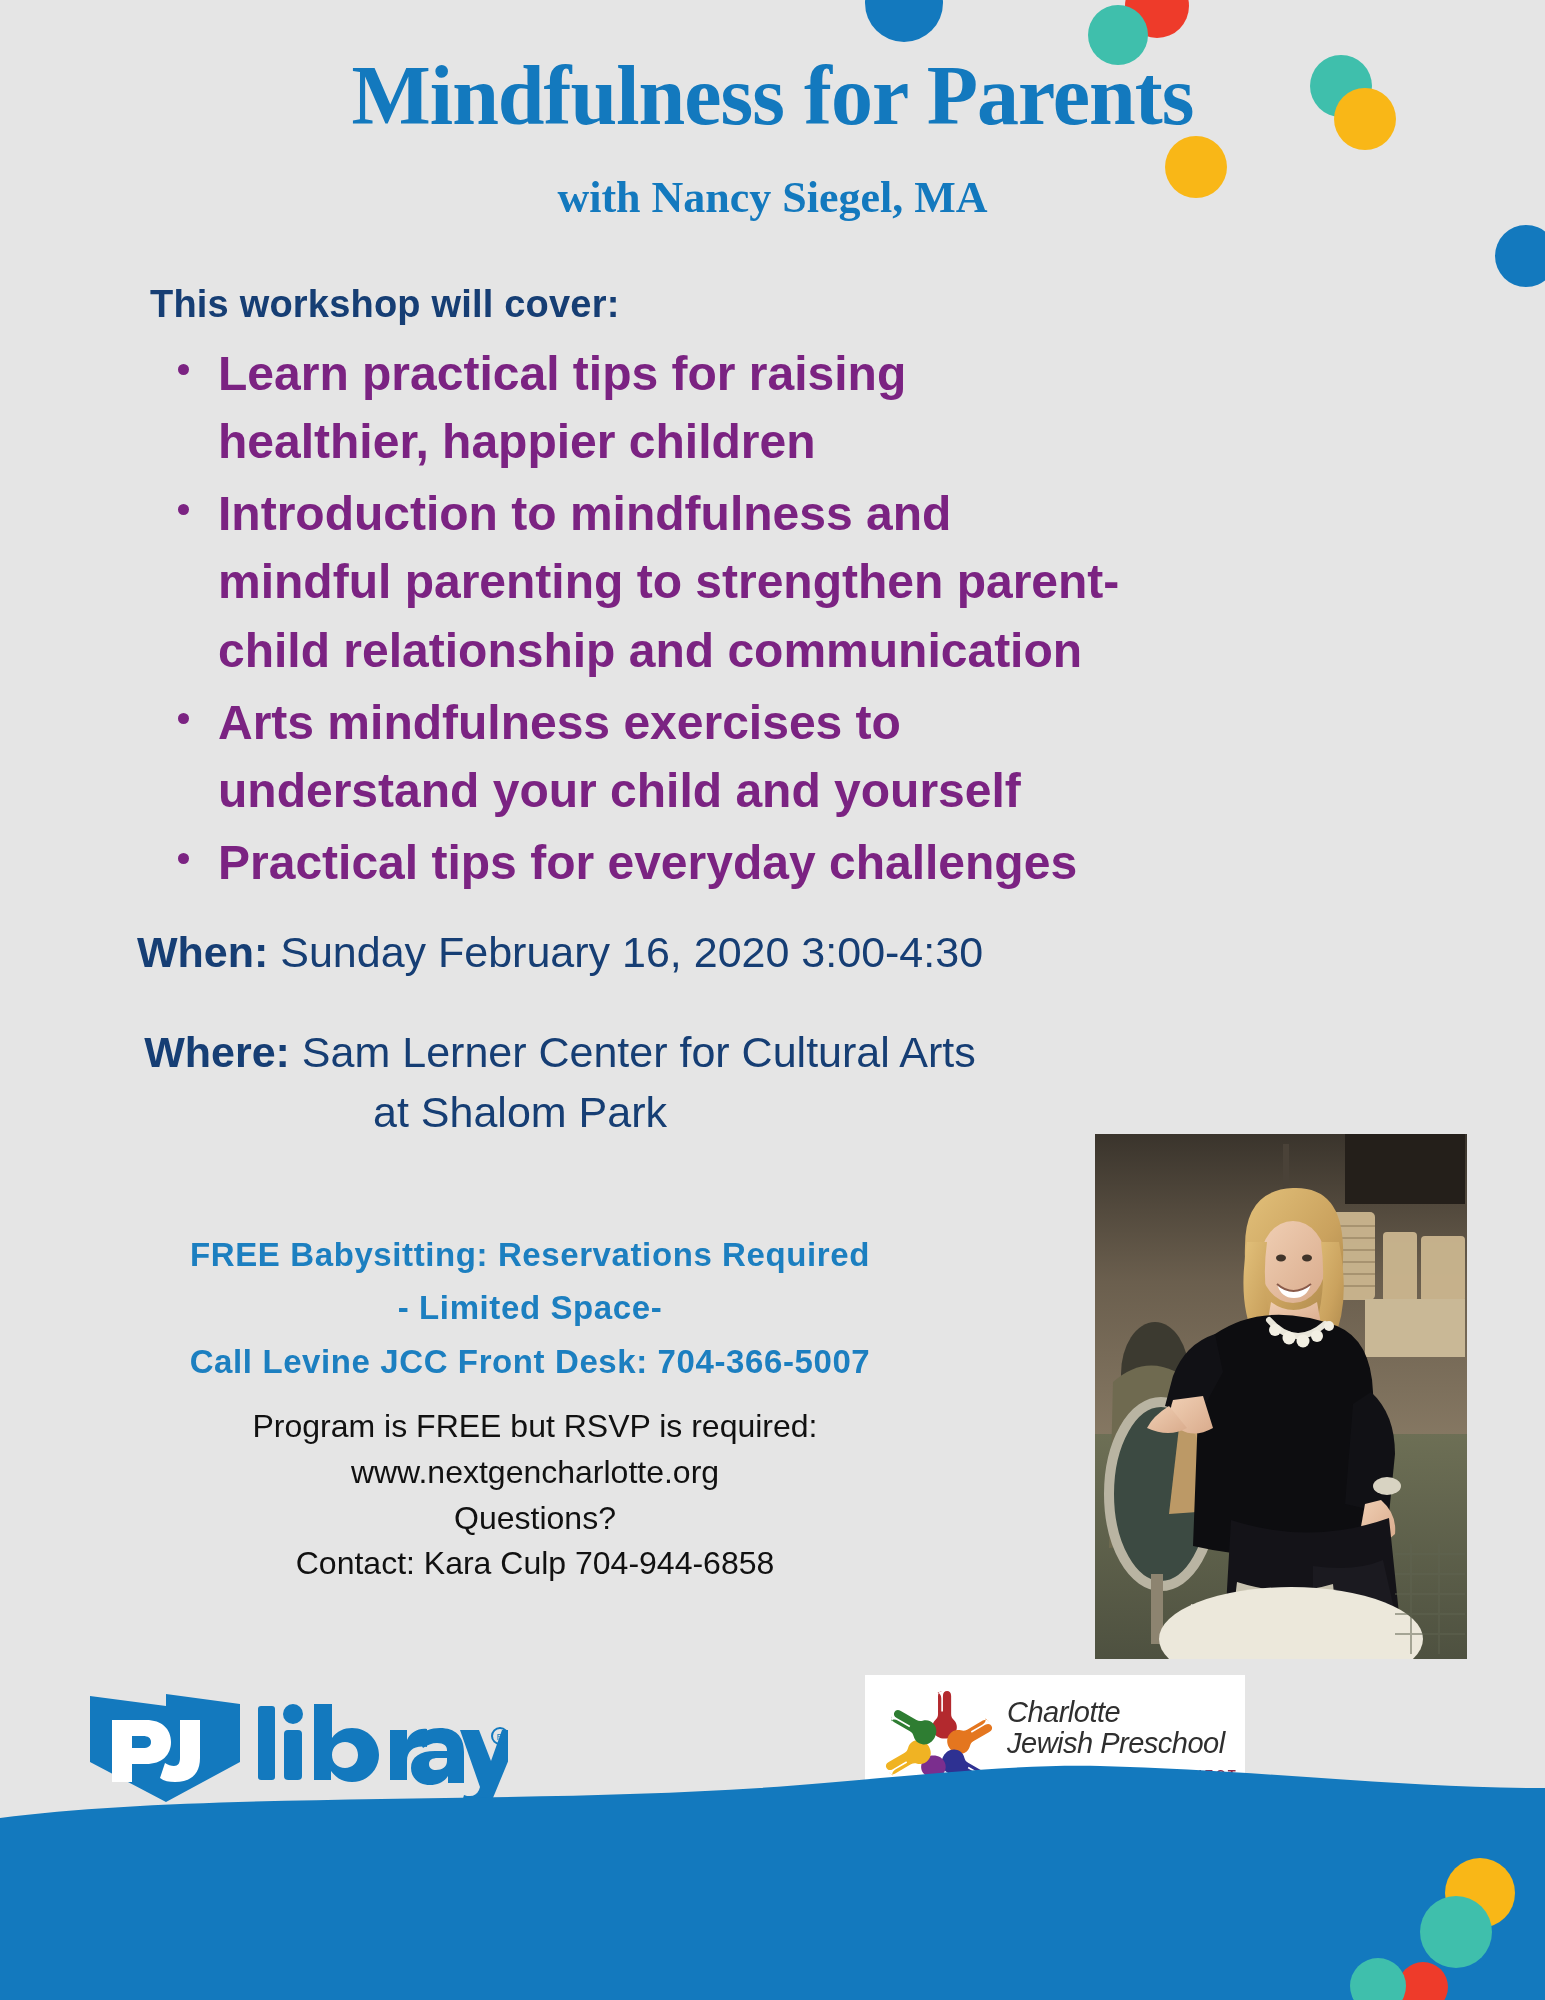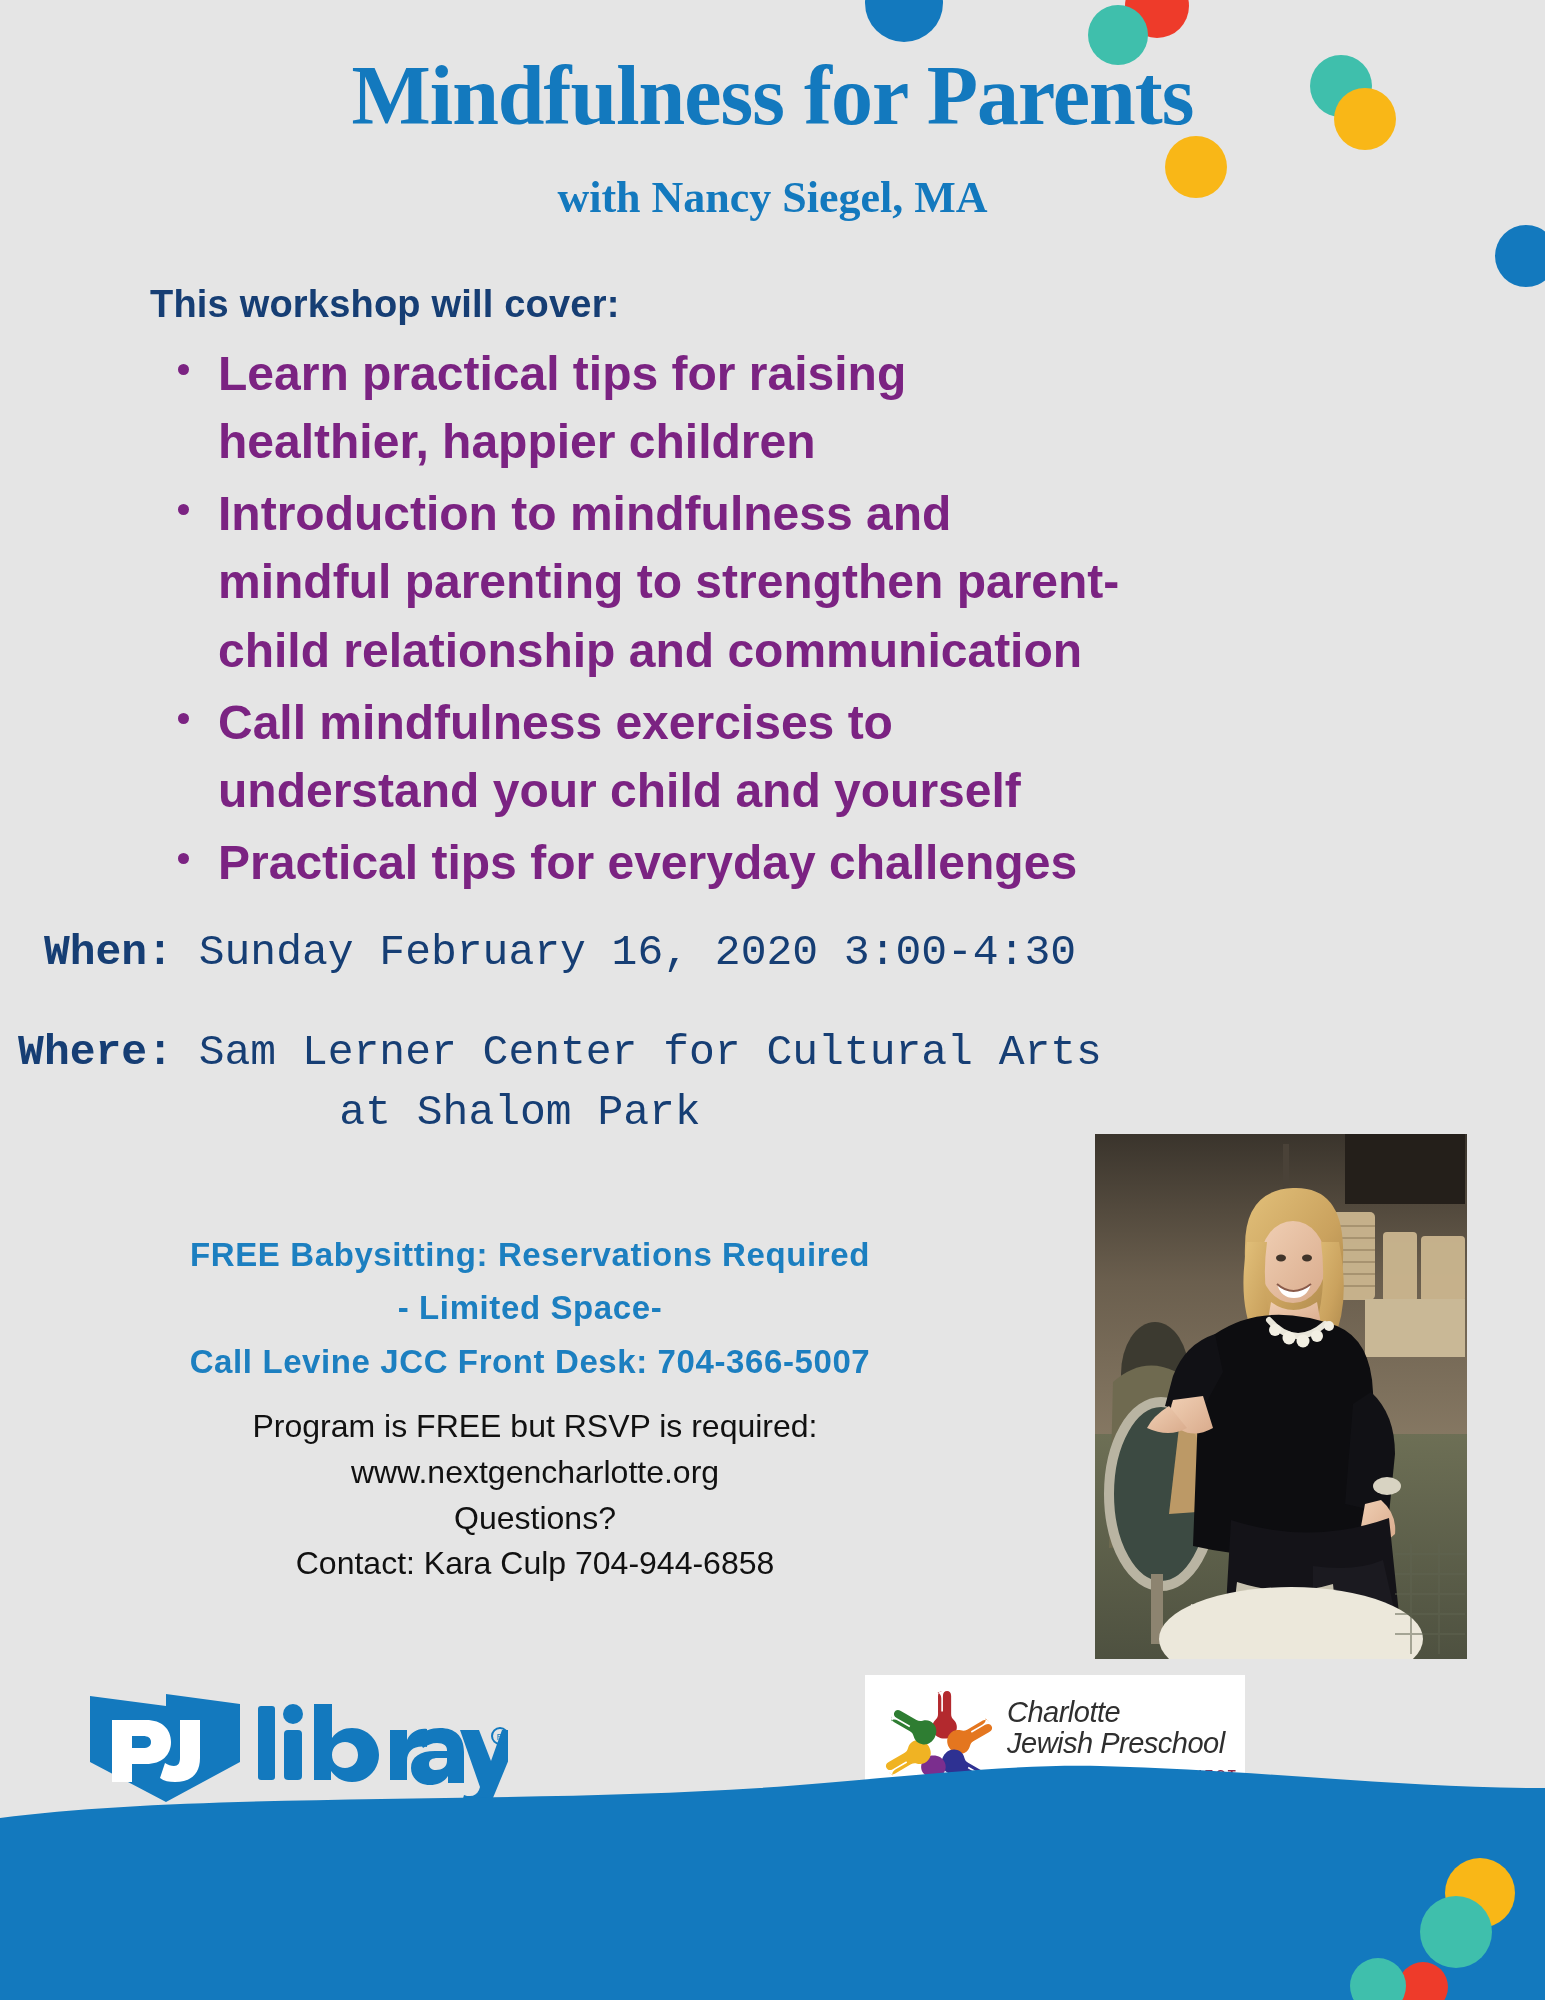--- a/index.html
+++ b/index.html
@@ -55,21 +55,21 @@
     line-height:1.42;
   }
   .bullets li .bul{
     position:absolute;left:18px;top:.50em;
     width:11px;height:11px;border-radius:50%;background:#7B2382;
   }
 
   
   .ww{
     position:absolute;left:0;width:1120px;
-    font-family:Liberation Mono, monospace;
+    font-family:Liberation Sans, sans-serif;
     color:#163E74;
     font-size:43px;
     text-align:center;
   }
   .ww .lbl{font-weight:700;}
   #when{top:928px;}
   #where{top:1028px;}
   #where2{top:1088px;left:0;width:1040px;text-align:center;}
 
   
@@ -142,21 +142,21 @@
       <div class="dot" style="left: 1335px; top: 1795px; width: 62px; height: 62px; background: rgb(249, 183, 23);"></div>
     </div>
 
   <div class="title">Mindfulness for Parents</div>
   <div class="subtitle">with Nancy Siegel, MA</div>
 
   <div class="cover-head">This workshop will cover:</div>
   <ul class="bullets">
     <li><span class="bul"></span><span> Learn practical tips for raising healthier, happier children</span></li>
     <li><span class="bul"></span><span>Introduction to mindfulness and mindful parenting to strengthen parent-child relationship and communication</span></li>
-    <li><span class="bul"></span><span>Call mindfulness exercises to understand your child and yourself</span></li>
+    <li><span class="bul"></span><span>Arts mindfulness exercises to understand your child and yourself</span></li>
     <li><span class="bul"></span><span>Practical tips for everyday challenges</span></li>
   </ul>
 
   <div class="ww" id="when">
     <span class="lbl">When:</span><span> Sunday February 16, 2020 3:00-4:30</span>
   </div>
   <div class="ww" id="where">
     <span class="lbl">Where:</span><span> Sam Lerner Center for Cultural Arts</span>
   </div>
   <div class="ww" id="where2">at Shalom Park</div>

